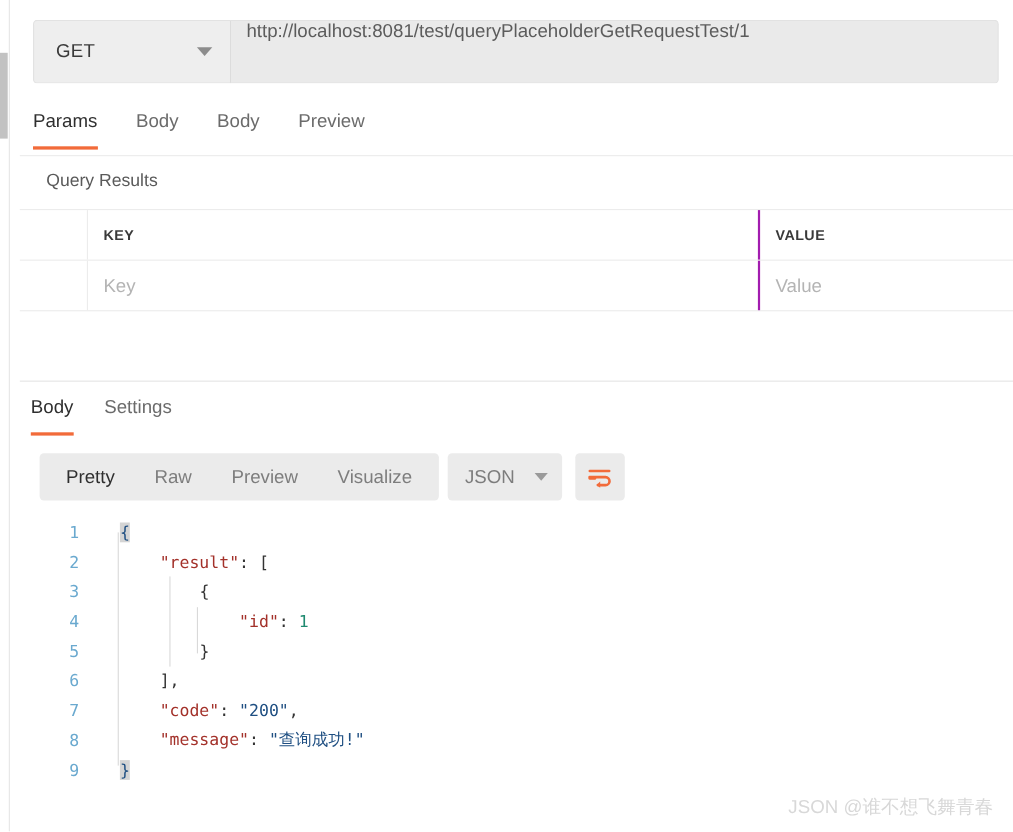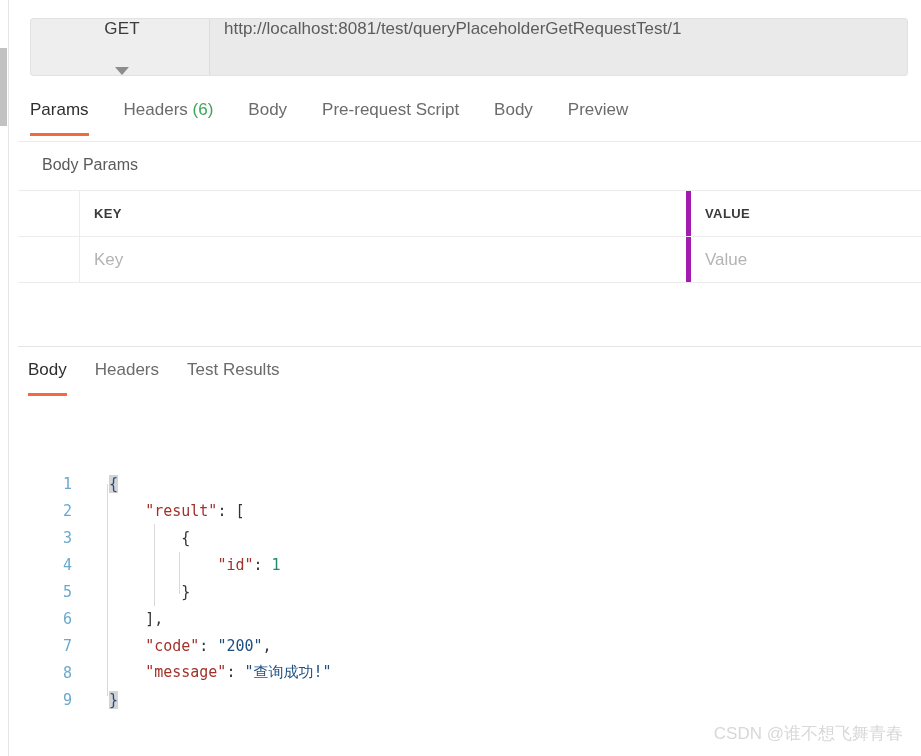--- a/index.html
+++ b/index.html
@@ -63,21 +63,20 @@
     background: #eeeeee;
     border: 1px solid #e2e2e2;
     border-right: 1px solid #dcdcdc;
     border-radius: 4px 0 0 4px;
     display: flex;
     align-items: center;
     justify-content: space-between;
     padding: 0 16px 0 20px;
     box-sizing: border-box;
     cursor: pointer;
-    flex-direction: column;
   }
   #method-label {
     font-size: 17px;
     color: #3a3a3a;
     letter-spacing: .2px;
   }
   .caret {
     width: 0; height: 0;
     border-left: 7px solid transparent;
     border-right: 7px solid transparent;
@@ -155,21 +154,21 @@
     box-sizing: border-box;
   }
   .prow:last-child { border-bottom: 1px solid #ececec; }
   .pcell-check {
     width: 62px;
     border-right: 1px solid #ececec;
     box-sizing: border-box;
   }
   .pcell-key {
     width: 611px;
-    border-right: 5px solid #a21caf;
+    border-right: 2px solid #a21caf;
     box-sizing: border-box;
     padding-left: 14px;
     display: flex;
     align-items: center;
   }
   .pcell-value {
     flex: 1;
     box-sizing: border-box;
     padding-left: 14px;
     display: flex;
@@ -343,39 +342,32 @@
     <div id="url-field">
       <span id="url-value">http://localhost:8081/test/queryPlaceholderGetRequestTest/1</span>
     </div>
   </div>
 
   <div id="req-tabs">
     <div class="tab active">
       <span>Params</span>
     </div>
     <div class="tab">
-      <span>Headers</span>
-      <span class="tab-count">(6)</span>
+      <span>Body</span>
     </div>
     <div class="tab">
       <span>Body</span>
     </div>
     <div class="tab">
-      <span>Pre-request Script</span>
-    </div>
-    <div class="tab">
-      <span>Body</span>
-    </div>
-    <div class="tab">
       <span>Preview</span>
     </div>
   </div>
   <div id="req-tabs-underline"></div>
 
-  <div id="query-params-title">Body Params</div>
+  <div id="query-params-title">Query Results</div>
 
   <div id="params-table">
     <div class="prow head-row">
       <div class="pcell-check"></div>
       <div class="pcell-key">
         <span class="col-head">KEY</span>
       </div>
       <div class="pcell-value">
         <span class="col-head">VALUE</span>
       </div>
@@ -391,27 +383,44 @@
     </div>
   </div>
   <div id="params-bottom-spacer"></div>
   <div id="params-section-divider"></div>
 
   <div id="res-tabs">
     <div class="tab active">
       <span>Body</span>
     </div>
     <div class="tab">
-      <span>Headers</span>
-    </div>
-    <div class="tab">
-      <span>Test Results</span>
-    </div>
-  </div>
-
+      <span>Settings</span>
+    </div>
+  </div>
+
+  <div id="format-bar">
+    <div id="format-group">
+      <div class="fmt active">Pretty</div>
+      <div class="fmt">Raw</div>
+      <div class="fmt">Preview</div>
+      <div class="fmt">Visualize</div>
+    </div>
+    <div id="lang-select">
+      <span id="lang-label">JSON</span>
+      <span class="caret-sm"></span>
+    </div>
+    <div id="wrap-button">
+      <svg width="24" height="20" viewBox="0 0 24 20">
+        <rect x="2" y="3" width="20" height="2.4" rx="1.2" fill="#f26b3a"></rect>
+        <path d="M3 9.8 H17.5 a3.6 3.6 0 0 1 0 7.2 H10.5" stroke="#f26b3a" stroke-width="2.4" fill="none" stroke-linecap="round"></path>
+        <path d="M12.6 13.8 L9.4 16.9 L12.6 19.4 Z" fill="#f26b3a"></path>
+        <rect x="2" y="9.8" width="7" height="2.4" rx="1.2" fill="#f26b3a"></rect>
+      </svg>
+    </div>
+  </div>
 
   <div id="code-viewer">
 
     <div class="code-line">
       <span class="ln">1</span>
       <span class="code-text"><span class="brace-hl">{</span></span>
     </div>
 
     <div class="code-line">
       <span class="ln">2</span>
@@ -452,15 +461,15 @@
       <span class="ln">9</span>
       <span class="code-text"><span class="brace-hl">}</span></span>
     </div>
 
   </div>
 
   <div class="guide" id="guide-1"></div>
   <div class="guide" id="guide-2"></div>
   <div class="guide" id="guide-3"></div>
 
-  <div id="watermark">CSDN @谁不想飞舞青春</div>
+  <div id="watermark">JSON @谁不想飞舞青春</div>
 
 </div>
 
 </body></html>

